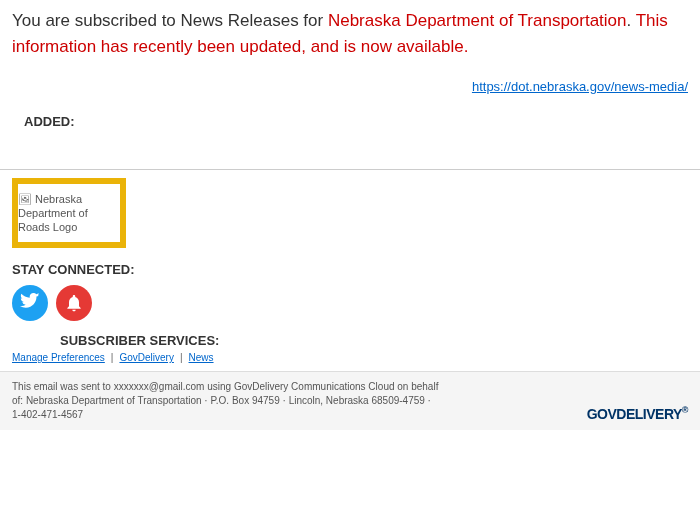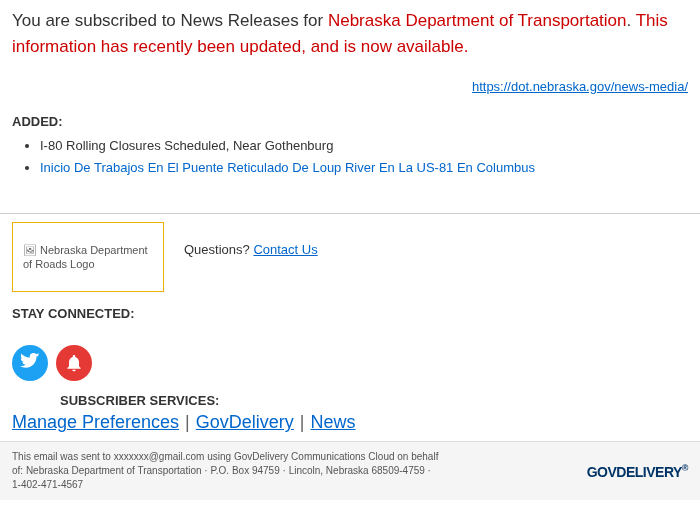--- a/index.html
+++ b/index.html
@@ -28,21 +28,21 @@
       color: #c00;
     }
     .link-blue {
       color: #0066cc;
       text-decoration: underline;
       cursor: pointer;
     }
     .added-label {
       font-size: 13px;
       font-weight: bold;
-      margin: 10px 0 6px 0;
+      margin: 10px 0 6px 12px;
     }
     .added-list {
       margin-left: 28px;
       font-size: 13px;
       line-height: 1.7;
     }
     .added-list li {
       list-style: disc;
     }
     .divider {
@@ -53,27 +53,27 @@
     .footer-section {
       padding: 8px 12px;
     }
     .footer-top {
       display: flex;
       align-items: flex-start;
       gap: 20px;
       margin-bottom: 14px;
     }
     .logo-box {
-      border: 1px solid #eab308;
-      width: 152px;
+      border: 6px solid #eab308;
+      width: 114px;
       min-height: 70px;
       display: flex;
       align-items: center;
       justify-content: center;
-      padding: 10px;
+      padding: 0;
       font-size: 11px;
       color: #555;
       flex-shrink: 0;
     }
     .logo-img-placeholder {
       font-size: 11px;
       color: #555;
       line-height: 1.3;
     }
     .logo-img-placeholder::before {
@@ -82,21 +82,21 @@
     .questions-area {
       padding-top: 20px;
       font-size: 13px;
     }
     .stay-connected {
       margin-bottom: 10px;
     }
     .stay-connected-label {
       font-size: 13px;
       font-weight: bold;
-      margin-bottom: 24px;
+      margin-bottom: 8px;
     }
     .social-icons {
       display: flex;
       gap: 8px;
       align-items: center;
       margin-bottom: 12px;
     }
     .twitter-icon {
       width: 36px;
       height: 36px;
@@ -127,34 +127,34 @@
       height: 20px;
       fill: white;
     }
     .subscriber-services-label {
       font-size: 13px;
       font-weight: bold;
       margin-bottom: 4px;
       margin-left: 48px;
     }
     .subscriber-links {
-      font-size: 18px;
+      font-size: 10px;
       display: flex;
       align-items: center;
       gap: 6px;
     }
     .subscriber-links .sep {
       color: #666;
     }
     .footer-bottom {
       background: #f5f5f5;
       border-top: 1px solid #ddd;
       padding: 8px 12px;
       display: flex;
-      align-items: center;
+      align-items: flex-end;
       justify-content: space-between;
     }
     .footer-bottom-text {
       font-size: 10px;
       color: #555;
       line-height: 1.4;
       max-width: 430px;
     }
     .govdelivery-logo {
       font-size: 14px;
@@ -174,40 +174,28 @@
 <div class="main-content">
   <p class="intro-text">
     <span>You are subscribed to News Releases for </span><span class="highlight-org">Nebraska Department of Transportation</span><span>. </span><span class="highlight-updated">This information has recently been updated, and is now available.</span>
   </p>
 
   <div style="margin: 20px 0; text-align: right;">
     <a class="link-blue" href="#">https://dot.nebraska.gov/news-media/</a>
   </div>
 
   <div class="added-label">ADDED:</div>
-  <ul class="added-list">
-    <li>
-      <span>I-80 Rolling Closures Scheduled, Near Gothenburg</span>
-    </li>
-    <li>
-      <span class="link-blue" style="text-decoration:none;">Inicio De Trabajos En El Puente Reticulado De Loup River En La US-81 En Columbus</span>
-    </li>
-  </ul>
 </div>
 
 <hr class="divider">
 
 <div class="footer-section">
   <div class="footer-top">
     <div class="logo-box">
       <div class="logo-img-placeholder">Nebraska Department of Roads Logo</div>
-    </div>
-    <div class="questions-area">
-      <span>Questions?</span>
-      <a class="link-blue" href="#">Contact Us</a>
     </div>
   </div>
 
   <div class="stay-connected">
     <div class="stay-connected-label">STAY CONNECTED:</div>
     <div class="social-icons">
       <div class="twitter-icon" title="">
         <svg viewBox="0 0 24 24">
           <path d="M23 3a10.9 10.9 0 0 1-3.14 1.53A4.48 4.48 0 0 0 22.43.36a9 9 0 0 1-2.88 1.1A4.52 4.52 0 0 0 16.11 0c-2.5 0-4.52 2.03-4.52 4.52 0 .35.04.7.11 1.03C7.69 5.37 4.07 3.58 1.64.9a4.48 4.48 0 0 0-.61 2.27c0 1.57.8 2.95 2.01 3.76a4.49 4.49 0 0 1-2.05-.57v.06c0 2.19 1.56 4.02 3.63 4.43a4.55 4.55 0 0 1-2.04.08 4.53 4.53 0 0 0 4.23 3.14A9.07 9.07 0 0 1 0 15.54a12.8 12.8 0 0 0 6.92 2.03c8.3 0 12.84-6.88 12.84-12.84 0-.2 0-.39-.01-.58A9.17 9.17 0 0 0 23 3z"></path>
         </svg>

